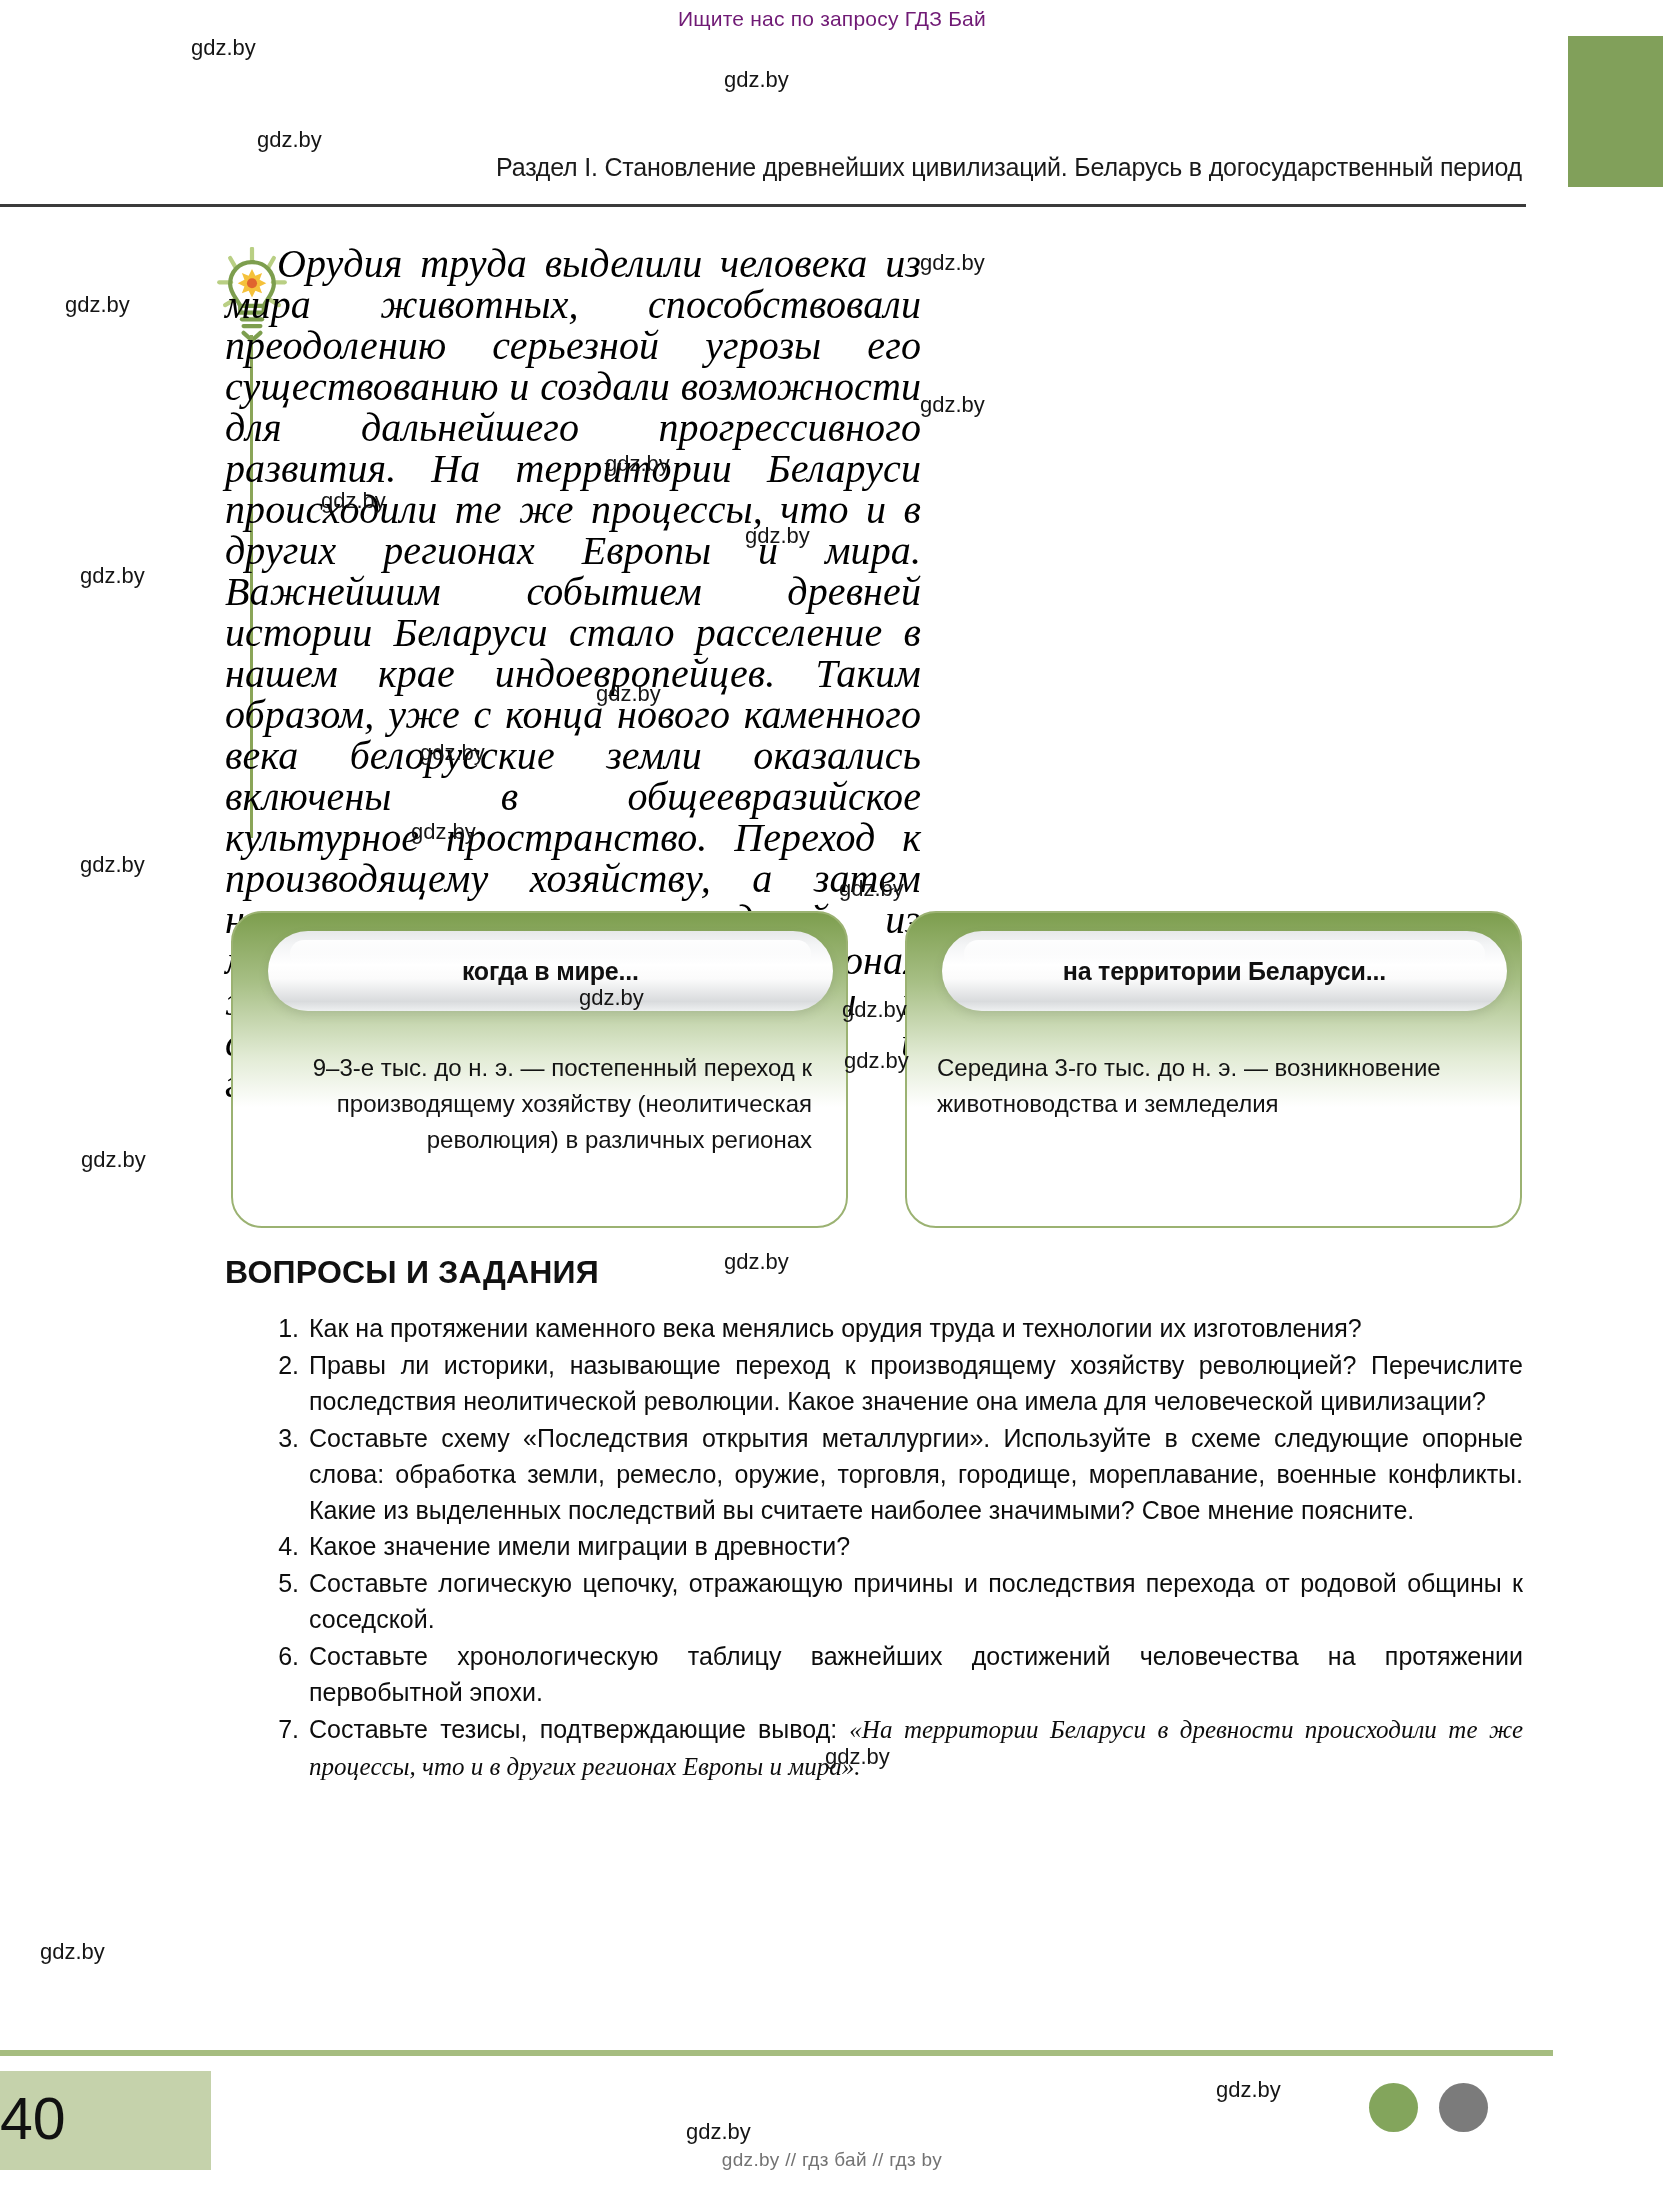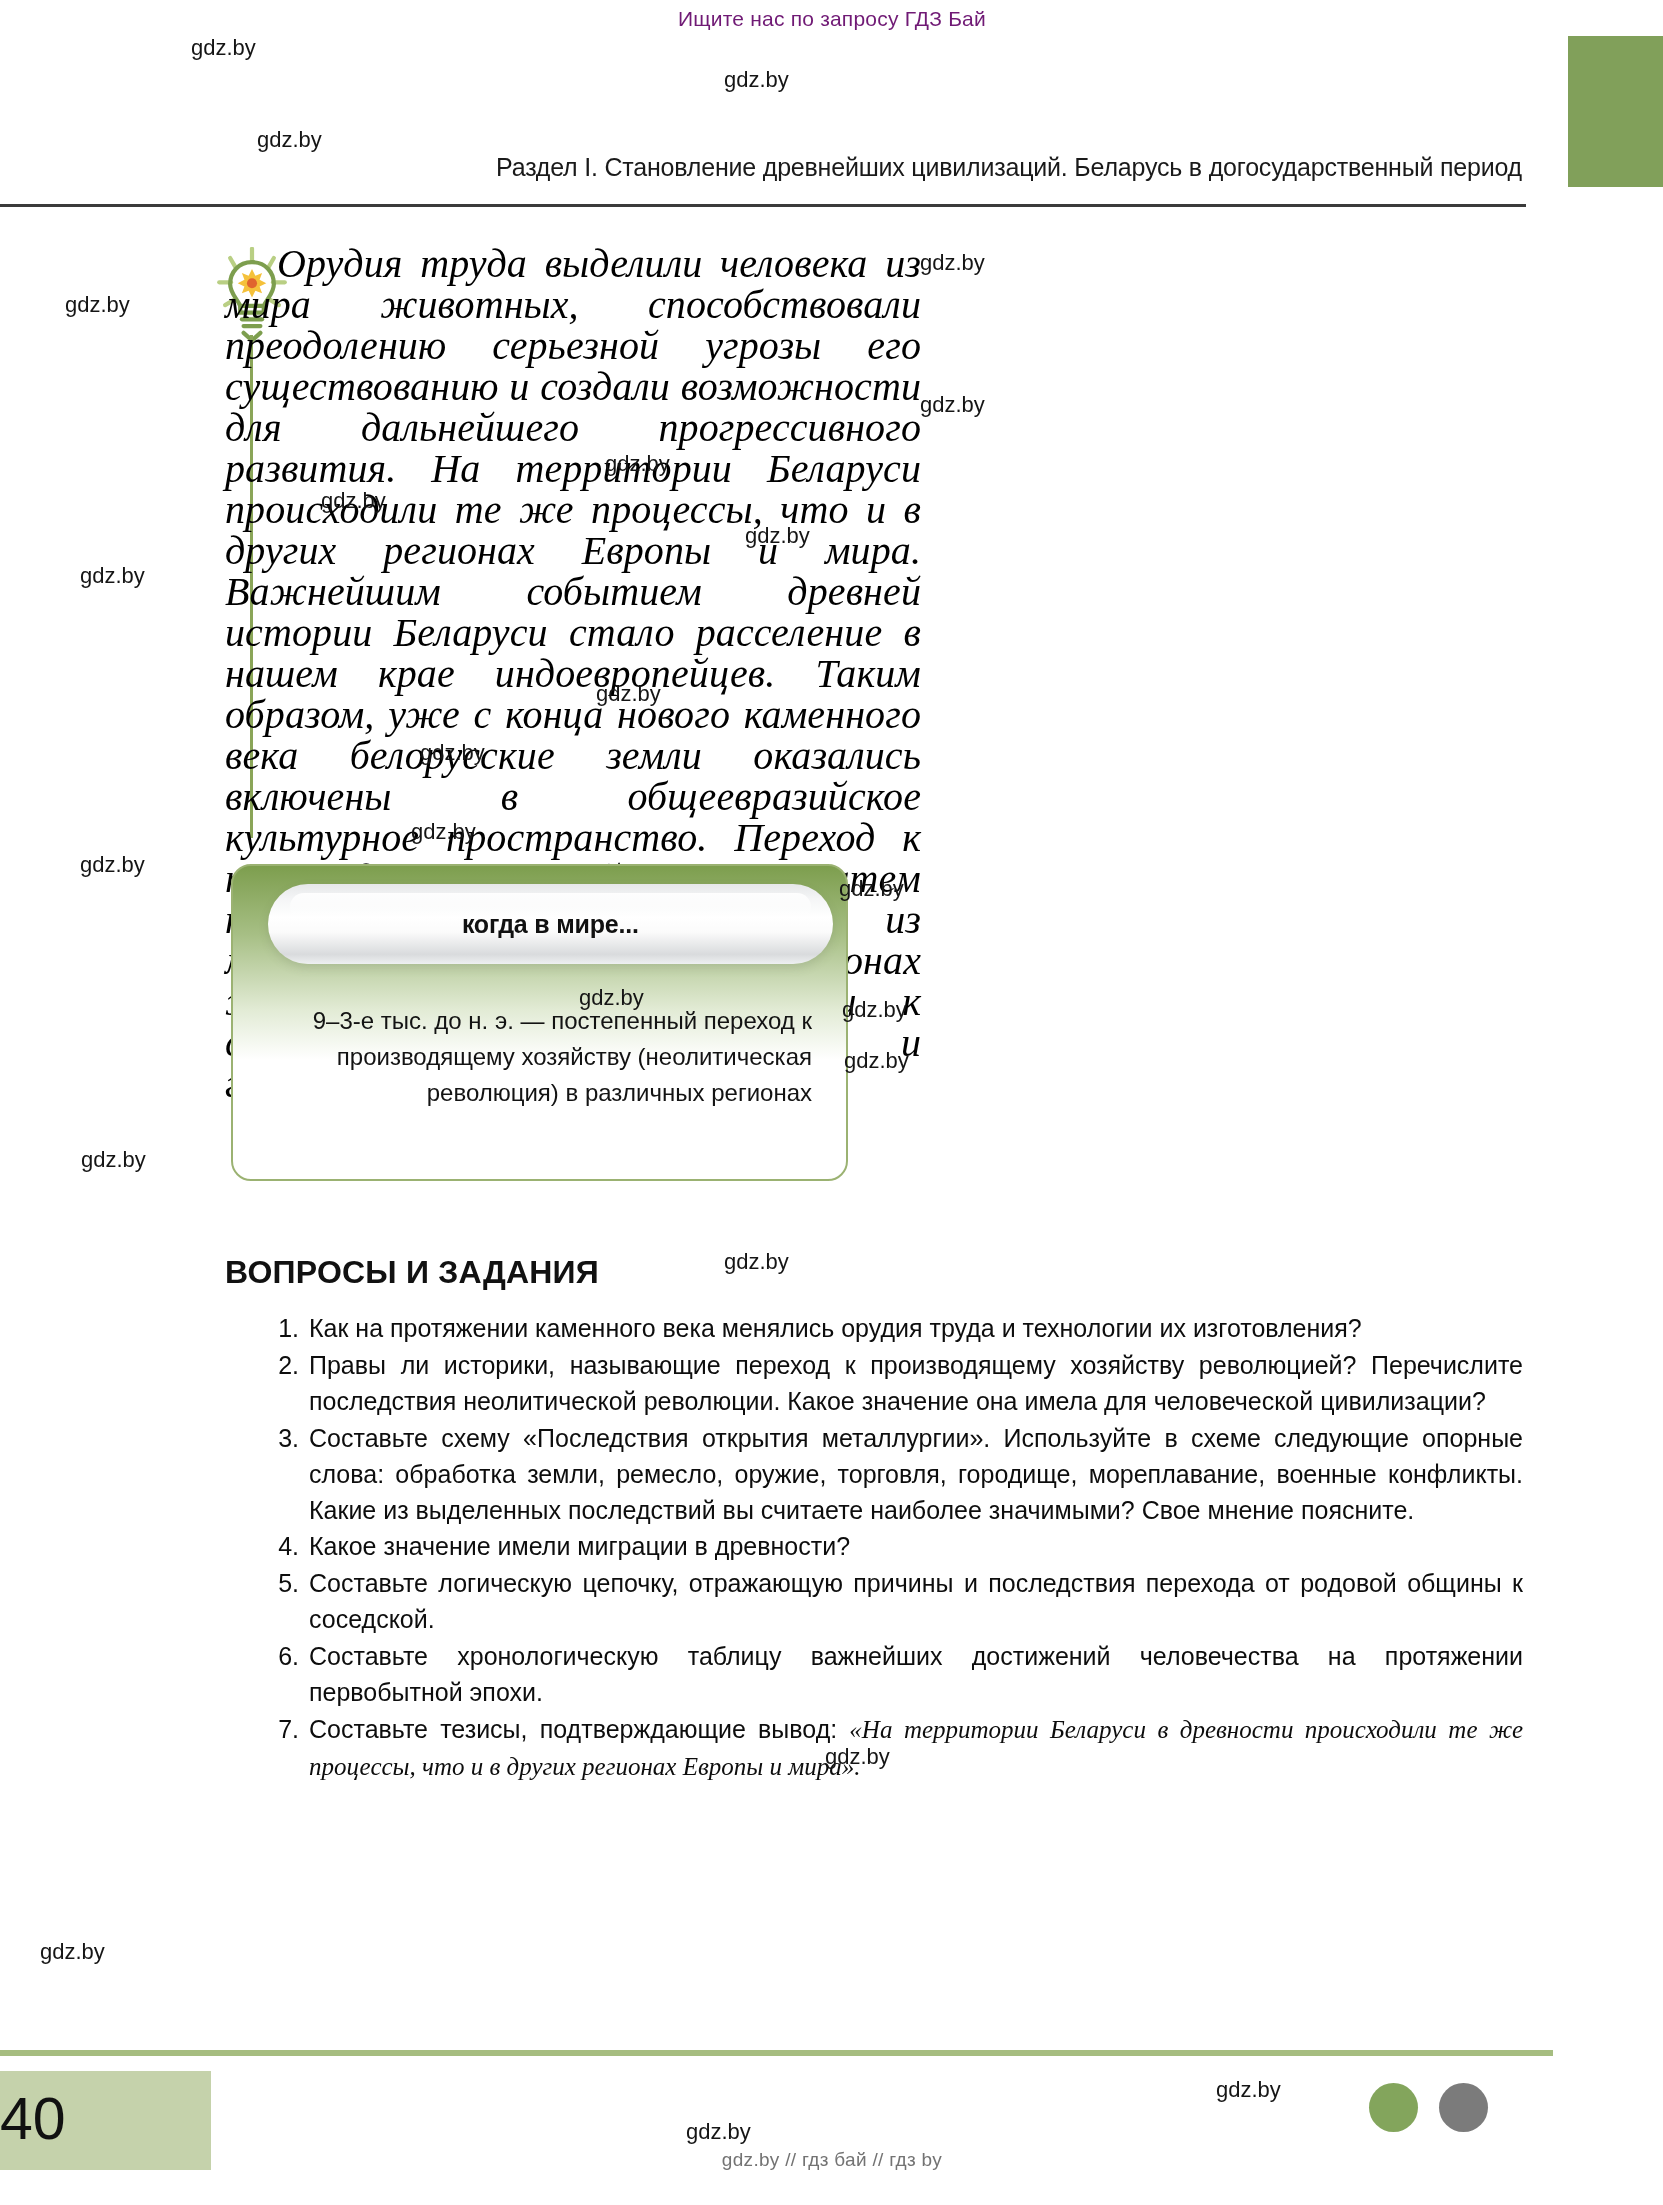--- a/index.html
+++ b/index.html
@@ -101,25 +101,26 @@
     left: 231px;
     width: 1291px;
     display: flex;
     gap: 57px;
   }
   .card {
     position: relative;
     width: 617px;
     min-height: 317px;
     border: 2.5px solid #9bb272;
-    border-radius: 20px;
+    border-radius: 31px;
     background:
       linear-gradient(180deg, #7d9e4e 0%, #a7bf85 22%, #e2ebd5 46%, #ffffff 62%, #ffffff 100%);
     box-sizing: border-box;
     overflow: hidden;
+    margin-top: 47px;
   }
   .card-header {
     position: relative;
     margin: 18.4px 13.4px 0 35px;
     height: 80px;
     border-radius: 40px;
     background:
       linear-gradient(180deg, #e6e8e9 0%, #f4f5f6 18%, #ffffff 42%, #fbfbfb 60%, #d9dbdd 88%, #eef0f1 100%);
     box-shadow: 0 4.2px 10px rgba(90,100,80,0.18);
     display: flex;
@@ -295,20 +296,26 @@
 <div class="conclusion">
   <div class="conclusion-text">Орудия труда выделили человека из мира животных, способствовали преодолению серьезной угрозы его существованию и создали возможности для дальнейшего прогрессивного развития. На территории Беларуси происходили те же процессы, что и в других регионах Европы и мира. Важнейшим событием древней истории Беларуси стало расселение в нашем крае индоевропейцев. Таким образом, уже с конца нового каменного века белорусские земли оказались включены в общеевразийское культурное пространство. Переход к производящему хозяйству, а затем начало использования изделий из металлов отразились на всех сторонах жизни человечества и привели к созданию первых цивилизаций и государств.</div>
 </div>
 
 <div class="cards">
   <div class="card">
     <div class="card-header">
       <span class="card-header-title">когда в мире...</span>
     </div>
     <div class="card-body align-right">9–3-е тыс. до н. э. — постепенный переход к производящему хозяйству (неолитическая революция) в различных регионах</div>
+  </div>
+  <div class="card">
+    <div class="card-header">
+      <span class="card-header-title">на территории Беларуси...</span>
+    </div>
+    <div class="card-body align-left">Середина 3-го тыс. до н. э. — возникновение животноводства и земледелия</div>
   </div>
 </div>
 
 <div class="questions-title">ВОПРОСЫ И ЗАДАНИЯ</div>
 <div class="questions">
   <div class="q-item">
     <span class="q-num">1.</span>
     <span class="q-text">Как на протяжении каменного века менялись орудия труда и технологии их изготовления?</span>
   </div>
   <div class="q-item">

